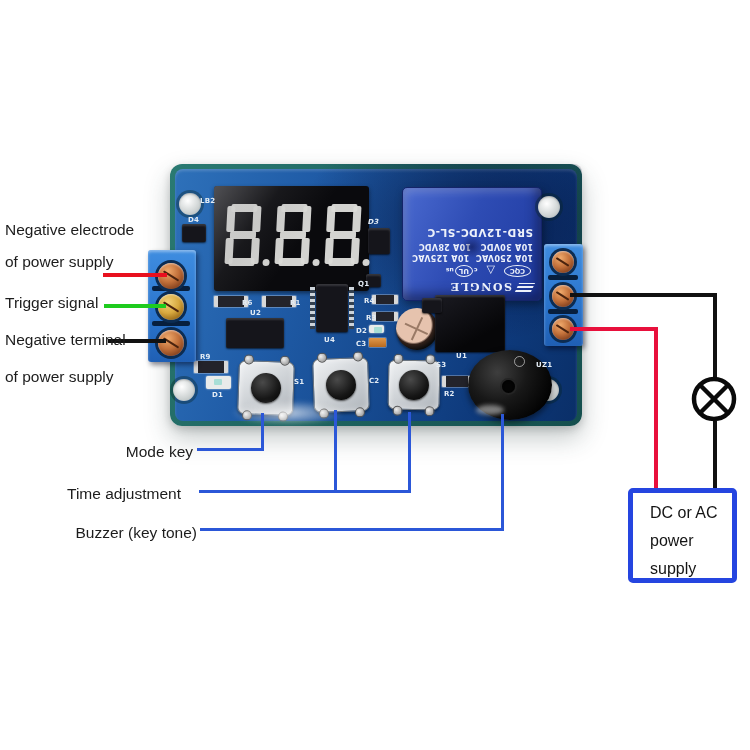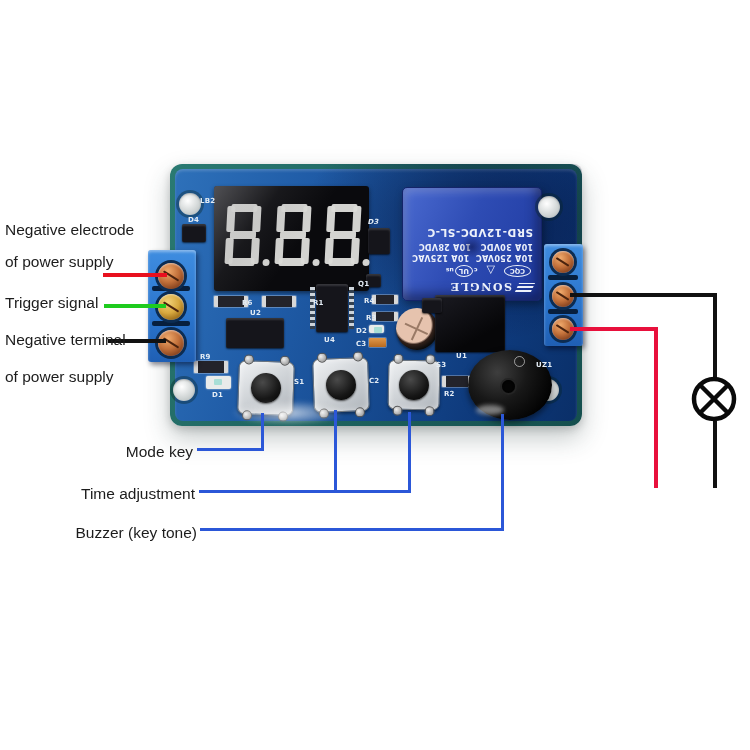--- a/index.html
+++ b/index.html
@@ -126,21 +126,21 @@
 
 <div class="scene">
 
   <div class="callout" style="left:5px;top:221px;">Negative electrode</div>
   <div class="callout" style="left:5px;top:253px;">of power supply</div>
   <div class="callout" style="left:5px;top:294px;">Trigger signal</div>
   <div class="callout" style="left:5px;top:331px;">Negative terminal</div>
   <div class="callout" style="left:5px;top:368px;">of power supply</div>
 
   <div class="callout" style="right:557px;top:443px;">Mode key</div>
-  <div class="callout" style="right:555px;top:485px;">Time adjustment</div>
+  <div class="callout" style="right:569px;top:485px;">Time adjustment</div>
   <div class="callout" style="right:553px;top:524px;padding-left:24px;">Buzzer (key tone)</div>
 
   <div class="wire" style="left:103px;top:273px;width:64px;height:4px;background:#e8101e;"></div>
   <div class="wire" style="left:104px;top:304px;width:62px;height:4px;background:#1ecb1e;"></div>
   <div class="wire" style="left:108px;top:339px;width:58px;height:4px;background:#111;"></div>
 
   <div class="wire" style="left:197px;top:448px;width:67px;height:3px;background:#2b57d8;"></div>
   <div class="wire" style="left:261px;top:413px;width:3px;height:38px;background:#2b57d8;"></div>
   <div class="wire" style="left:199px;top:490px;width:212px;height:3px;background:#2b57d8;"></div>
   <div class="wire" style="left:334px;top:410px;width:3px;height:83px;background:#2b57d8;"></div>
@@ -153,20 +153,25 @@
   <div class="wire" style="left:713px;top:421px;width:4px;height:67px;background:#111;"></div>
   <div class="wire" style="left:570px;top:327px;width:88px;height:4px;background:#e8103c;"></div>
   <div class="wire" style="left:654px;top:327px;width:4px;height:161px;background:#e8103c;"></div>
 
   <svg class="lampsvg" width="48" height="48" viewBox="0 0 48 48">
     <circle cx="24" cy="24" r="20" fill="#ffffff" stroke="#0a0a0a" stroke-width="4.5"></circle>
     <line x1="10" y1="10" x2="38" y2="38" stroke="#0a0a0a" stroke-width="4.5"></line>
     <line x1="38" y1="10" x2="10" y2="38" stroke="#0a0a0a" stroke-width="4.5"></line>
   </svg>
 
+  <div class="powerbox">
+    <div style="top:11px;">DC or AC</div>
+    <div style="top:39px;">power</div>
+    <div style="top:67px;">supply</div>
+  </div>
 
   <div class="board">
     <div class="surface"></div>
     <div class="shade"></div>
 
     <div class="hole" style="left:9px;top:29px;"></div>
     <div class="hole" style="left:368px;top:32px;"></div>
     <div class="hole" style="left:3px;top:215px;"></div>
     <div class="hole" style="left:367px;top:215px;"></div>
 
@@ -283,21 +288,21 @@
 
     <span class="sk" style="left:30px;top:33px;">LB2</span>
     <span class="sk" style="left:18px;top:52px;">D4</span>
     <span class="sk" style="left:198px;top:54px;font-style:italic;">D3</span>
     <span class="sk" style="left:188px;top:116px;">Q1</span>
     <span class="sk" style="left:194px;top:133px;">R4</span>
     <span class="sk" style="left:196px;top:150px;">R3</span>
     <span class="sk" style="left:186px;top:163px;">D2</span>
     <span class="sk" style="left:186px;top:176px;">C3</span>
     <span class="sk" style="left:72px;top:135px;">R6</span>
-    <span class="sk" style="left:120px;top:135px;margin-left:23px;">R1</span>
+    <span class="sk" style="left:120px;top:135px;">R1</span>
     <span class="sk" style="left:80px;top:145px;">U2</span>
     <span class="sk" style="left:154px;top:172px;">U4</span>
     <span class="sk" style="left:286px;top:188px;">U1</span>
     <span class="sk" style="left:30px;top:189px;">R9</span>
     <span class="sk" style="left:42px;top:227px;">D1</span>
     <span class="sk" style="left:124px;top:214px;">S1</span>
     <span class="sk" style="left:199px;top:213px;">C2</span>
     <span class="sk" style="left:266px;top:197px;">S3</span>
     <span class="sk" style="left:274px;top:226px;">R2</span>
     <span class="sk" style="left:366px;top:197px;">UZ1</span>

